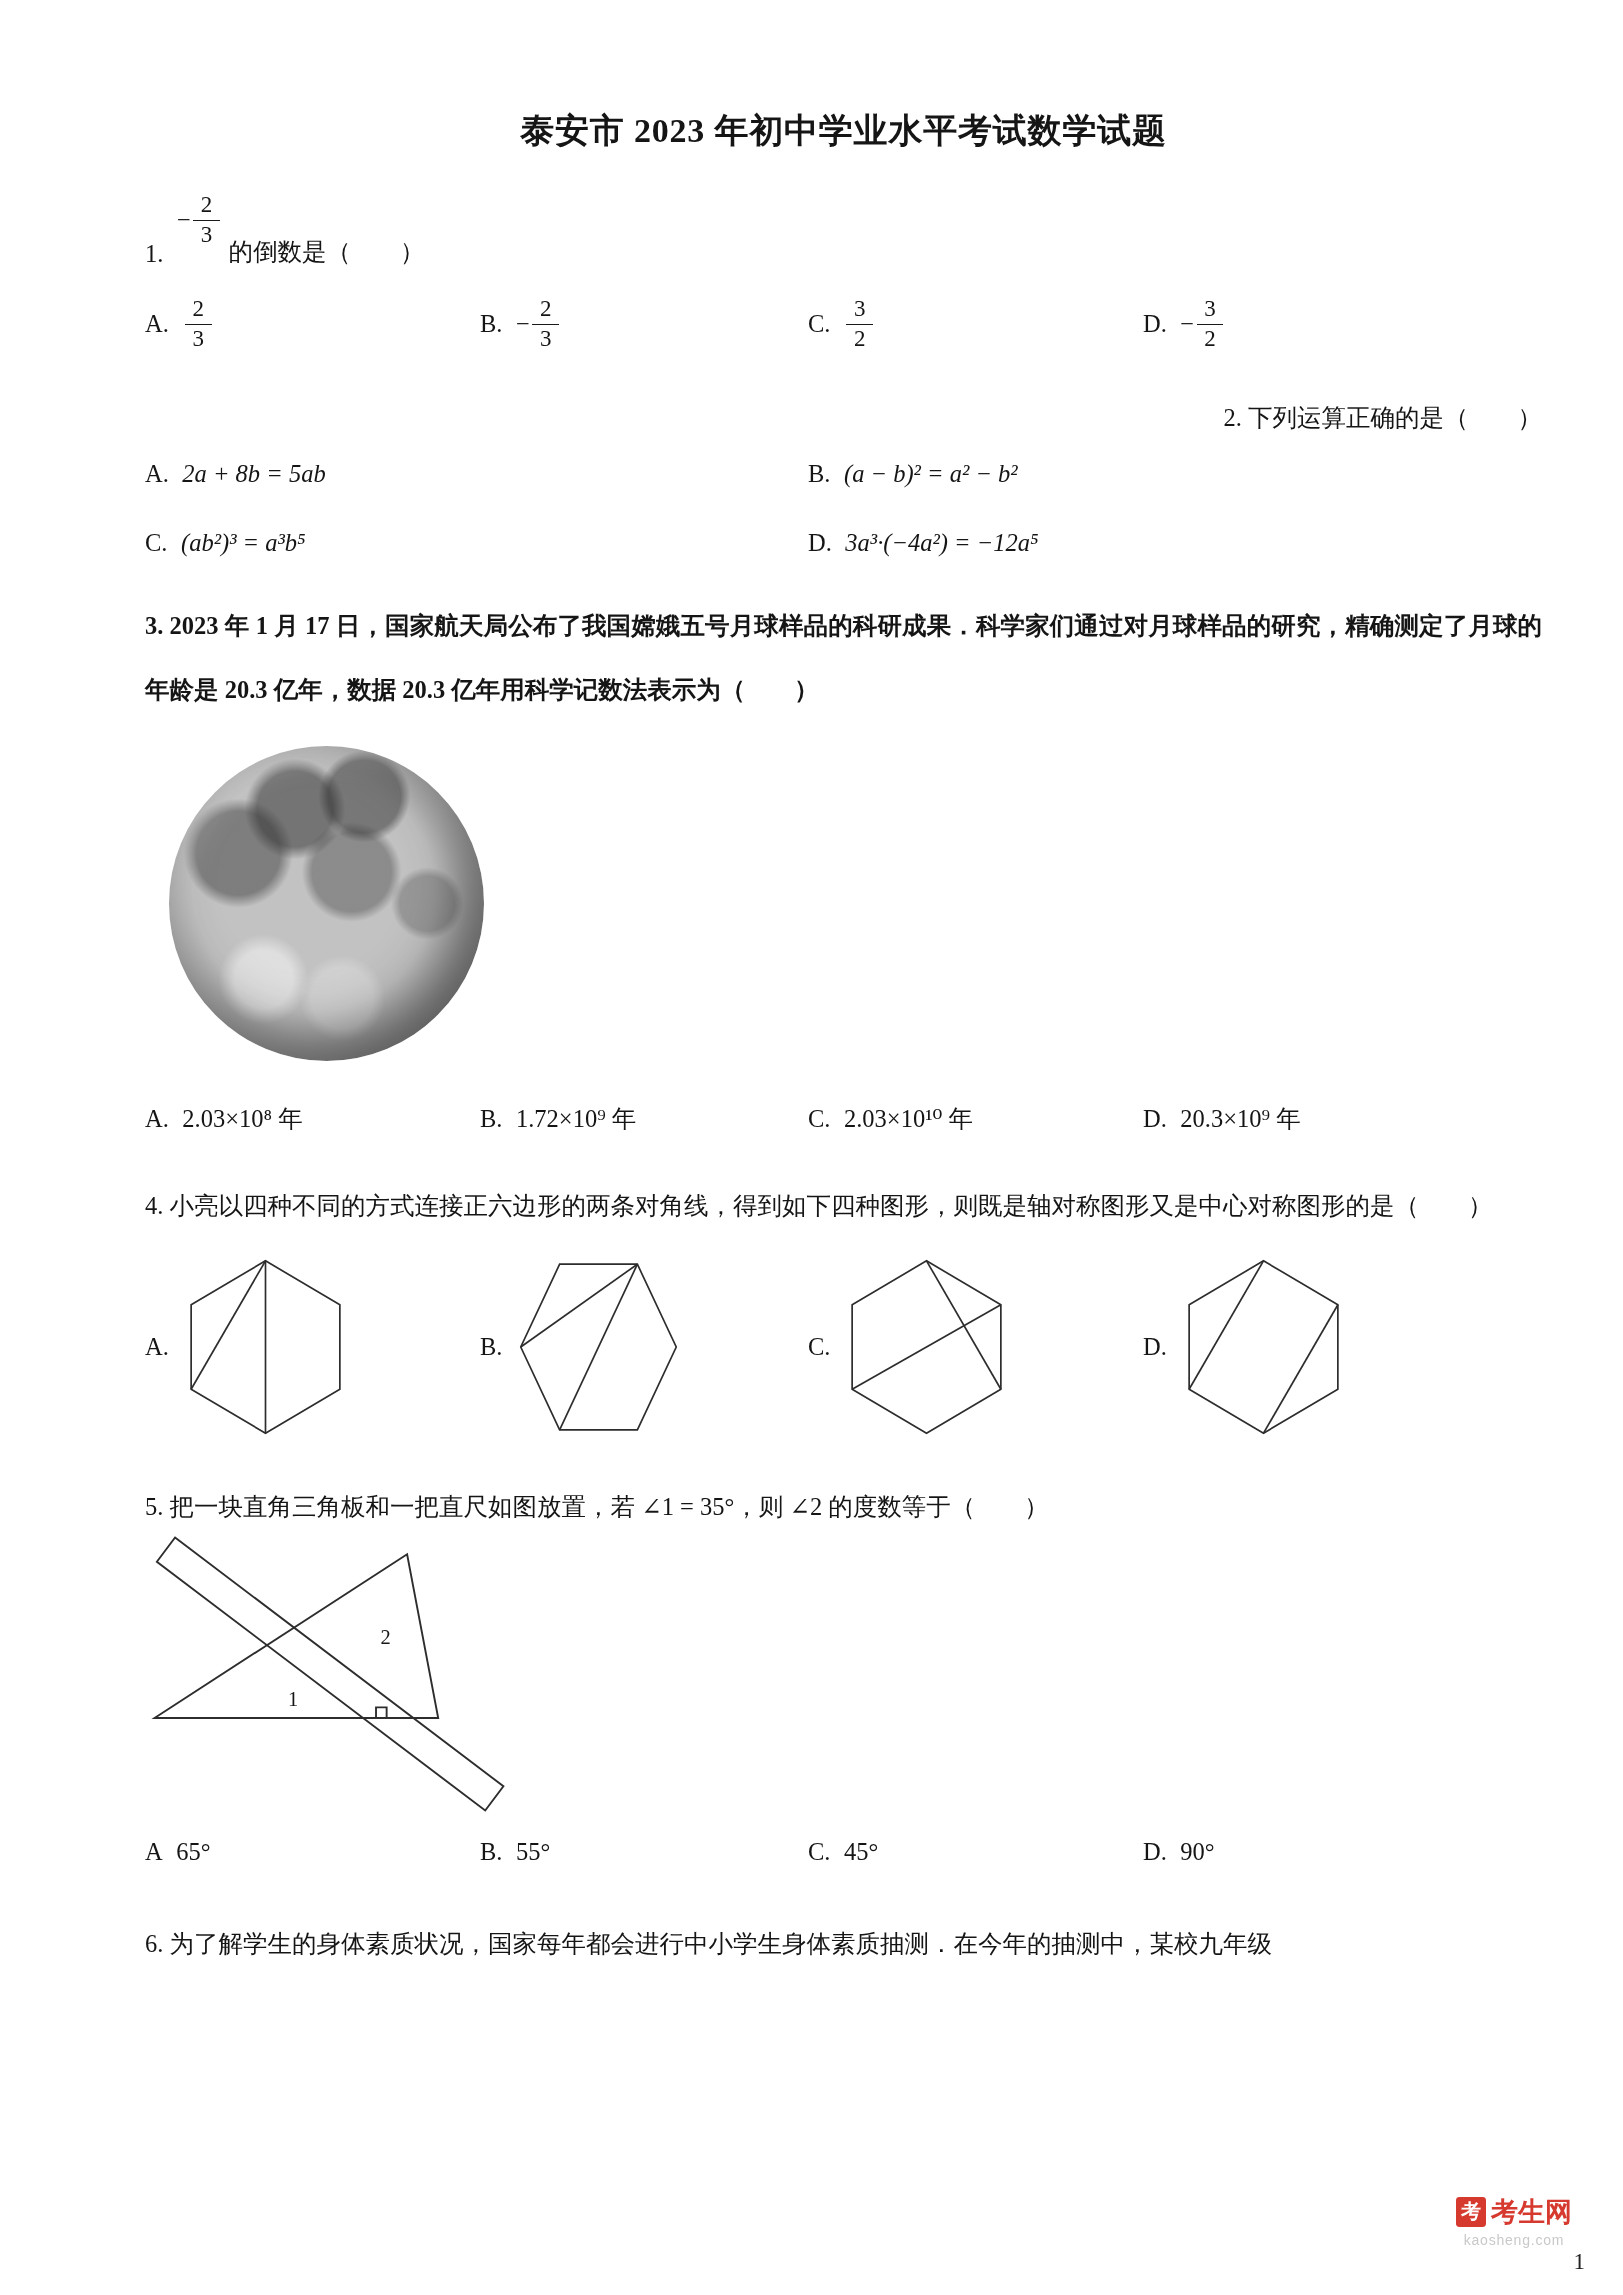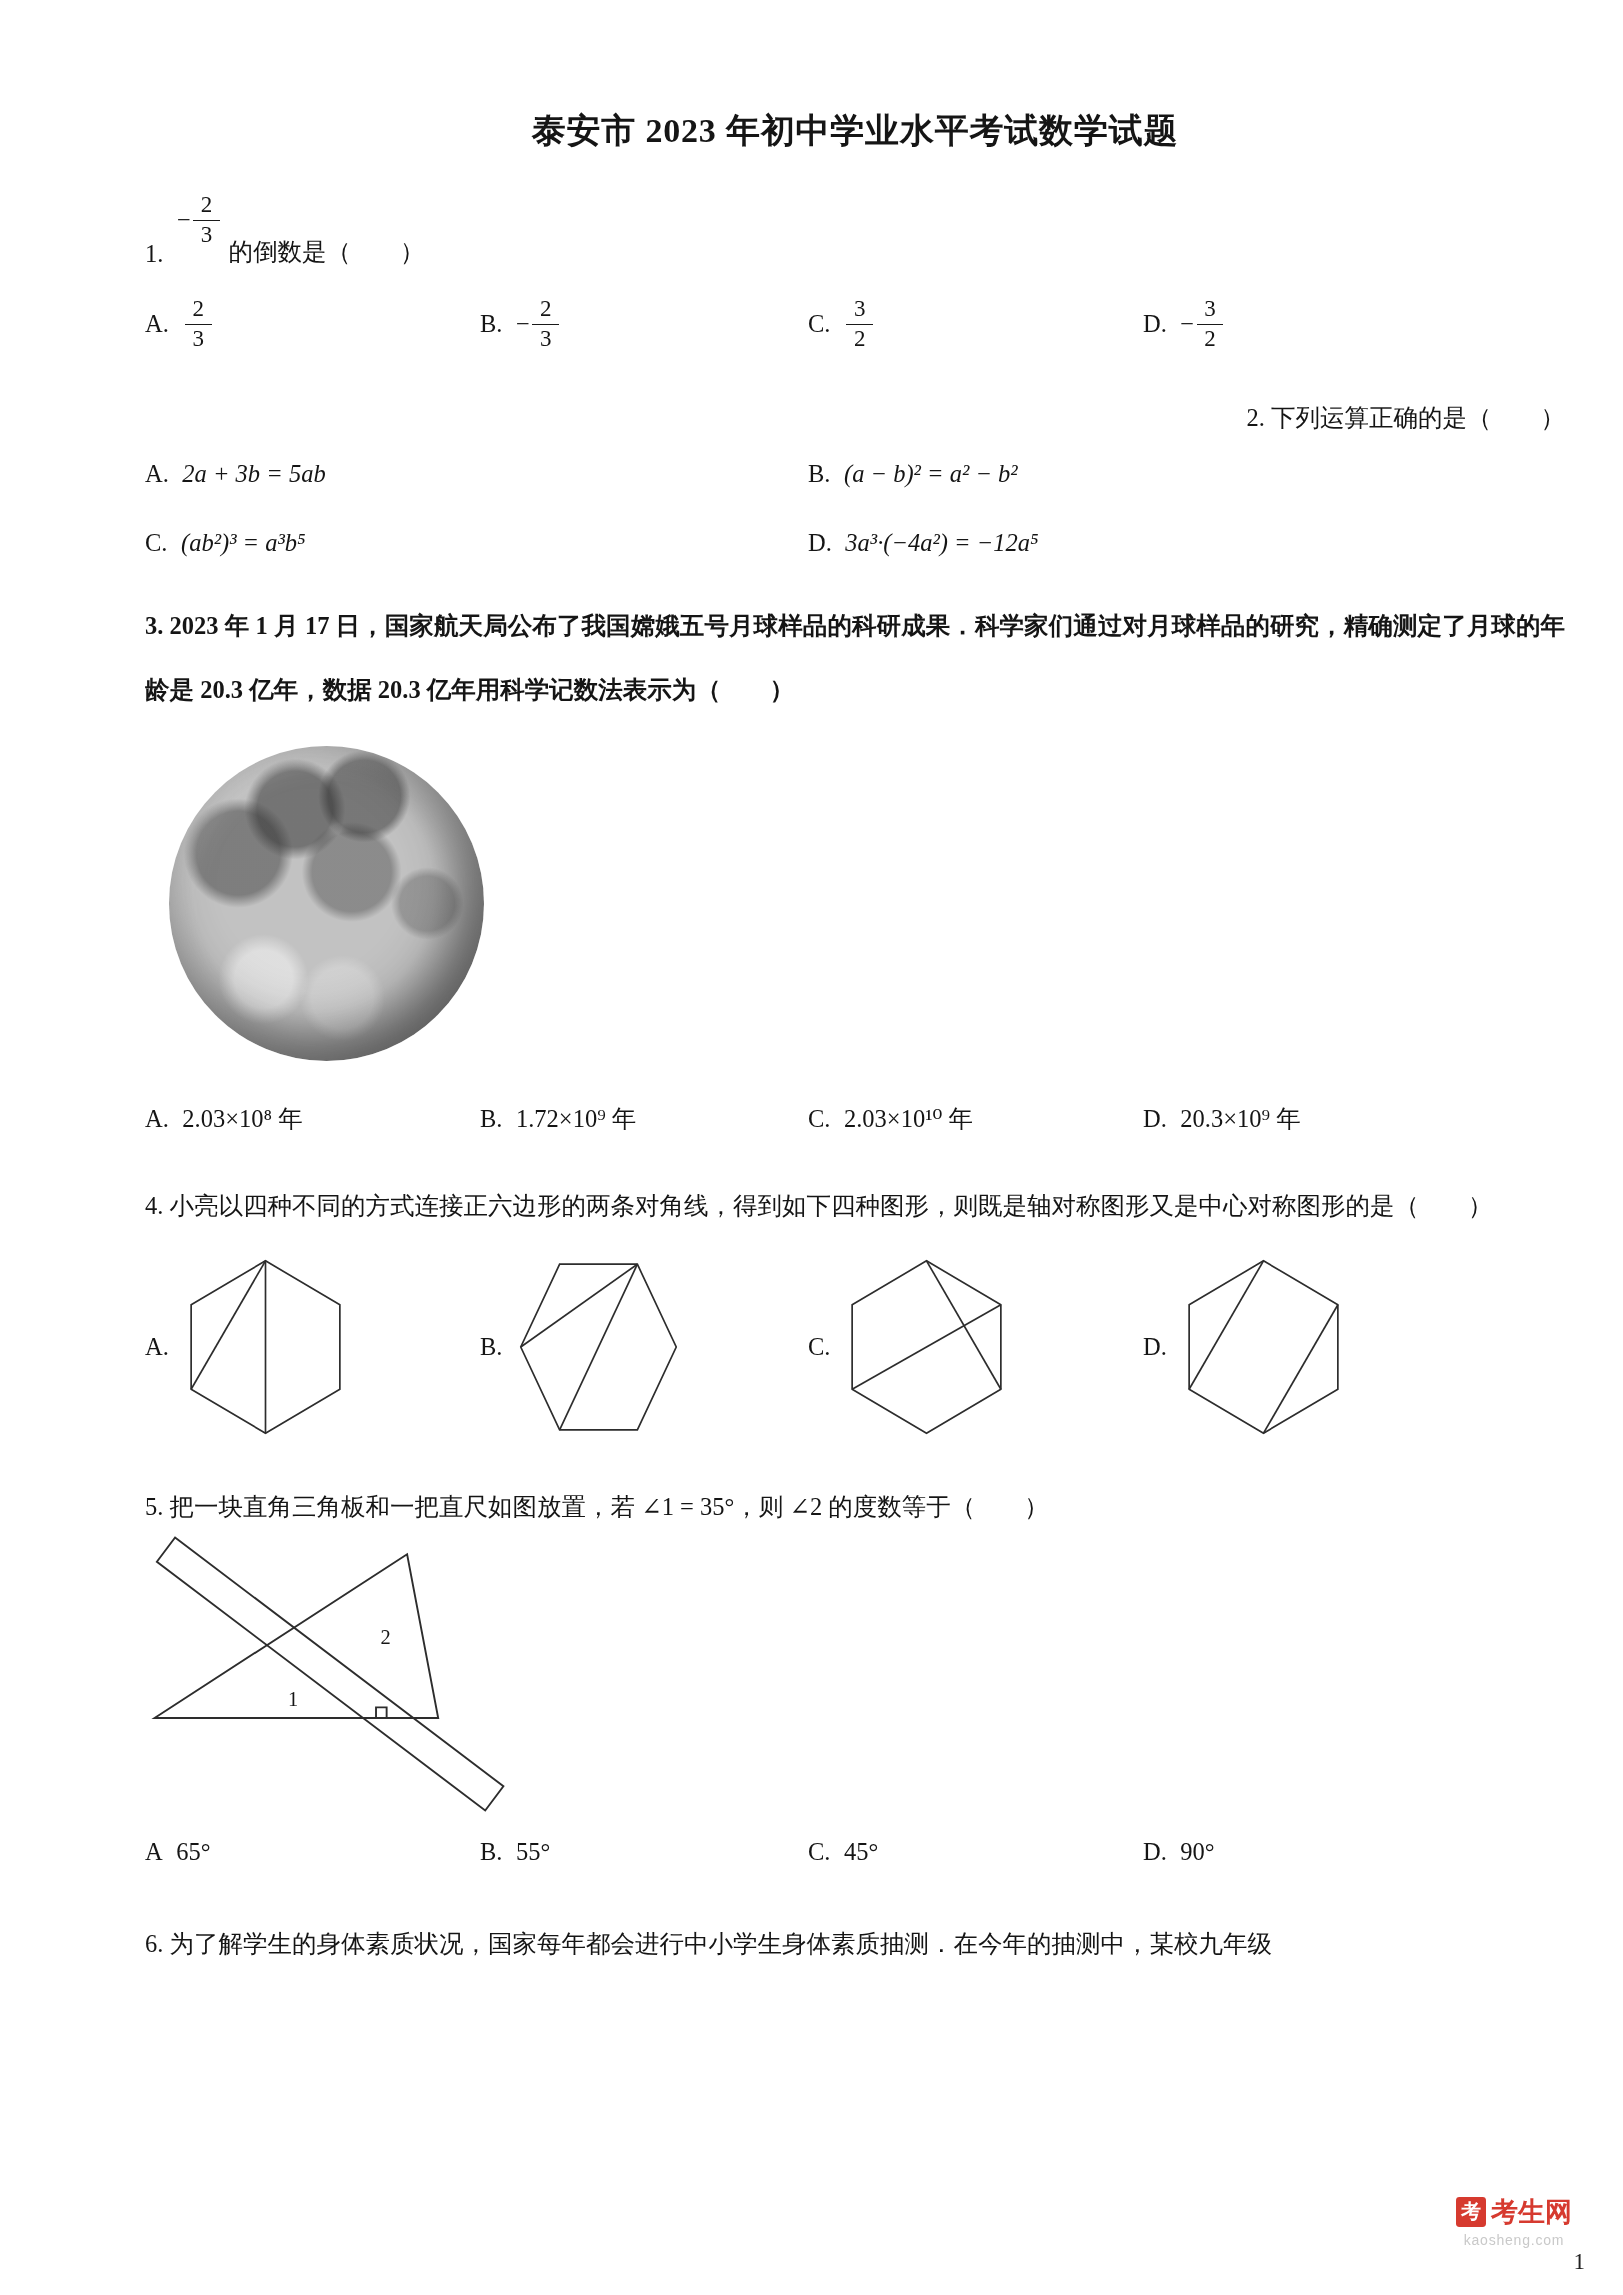--- a/index.html
+++ b/index.html
@@ -1,21 +1,21 @@
 <!DOCTYPE html>
 <html style="font-size:13.5px"><head>
 <meta charset="utf-8">
 <style>
   html,body{margin:0;padding:0;}
   body{
     width:1624px;height:2295px;background:#ffffff;color:#151515;
     font-family:"Liberation Serif","DejaVu Serif",serif;
     position:relative;overflow:hidden;
   }
-  .page{padding:108px 59px 0 145px;}
+  .page{padding:108px 82px 0 145px;}
   .title{text-align:center;font-size:34px;font-weight:bold;letter-spacing:0.8px;}
   .section{margin-top:46px;font-size:26px;font-weight:bold;}
   .stem{font-size:24.5px;line-height:2.6;text-align:justify;}
   .stem-single{font-size:24.5px;line-height:1.4;}
   
   .frac-group{display:inline-flex;align-items:center;}
   .frac-sign{font-size:24.5px;margin-right:2.5px;}
   .frac{display:inline-flex;flex-direction:column;align-items:center;font-size:23px;line-height:1.25;}
   .fnum{padding:0 7.6px;border-bottom:1.7px solid #1a1a1a;}
   .fden{padding:0 7.6px;}
@@ -134,21 +134,21 @@
           </span>
       </span>
     </div>
   </div>
 
   <div class="stem-single mt-q2">2. 下列运算正确的是（　　）</div>
 
   <div class="opts2 mt-q2opts">
     <div class="opt">
       <span class="opt-label">A.</span>
-      <span class="math">2a + 3b = 5ab</span>
+      <span class="math">2a + 8b = 5ab</span>
     </div>
     <div class="opt">
       <span class="opt-label">B.</span>
       <span class="math">(a − b)² = a² − b²</span>
     </div>
     <div class="opt">
       <span class="opt-label">C.</span>
       <span class="math">(ab²)³ = a³b⁵</span>
     </div>
     <div class="opt">

